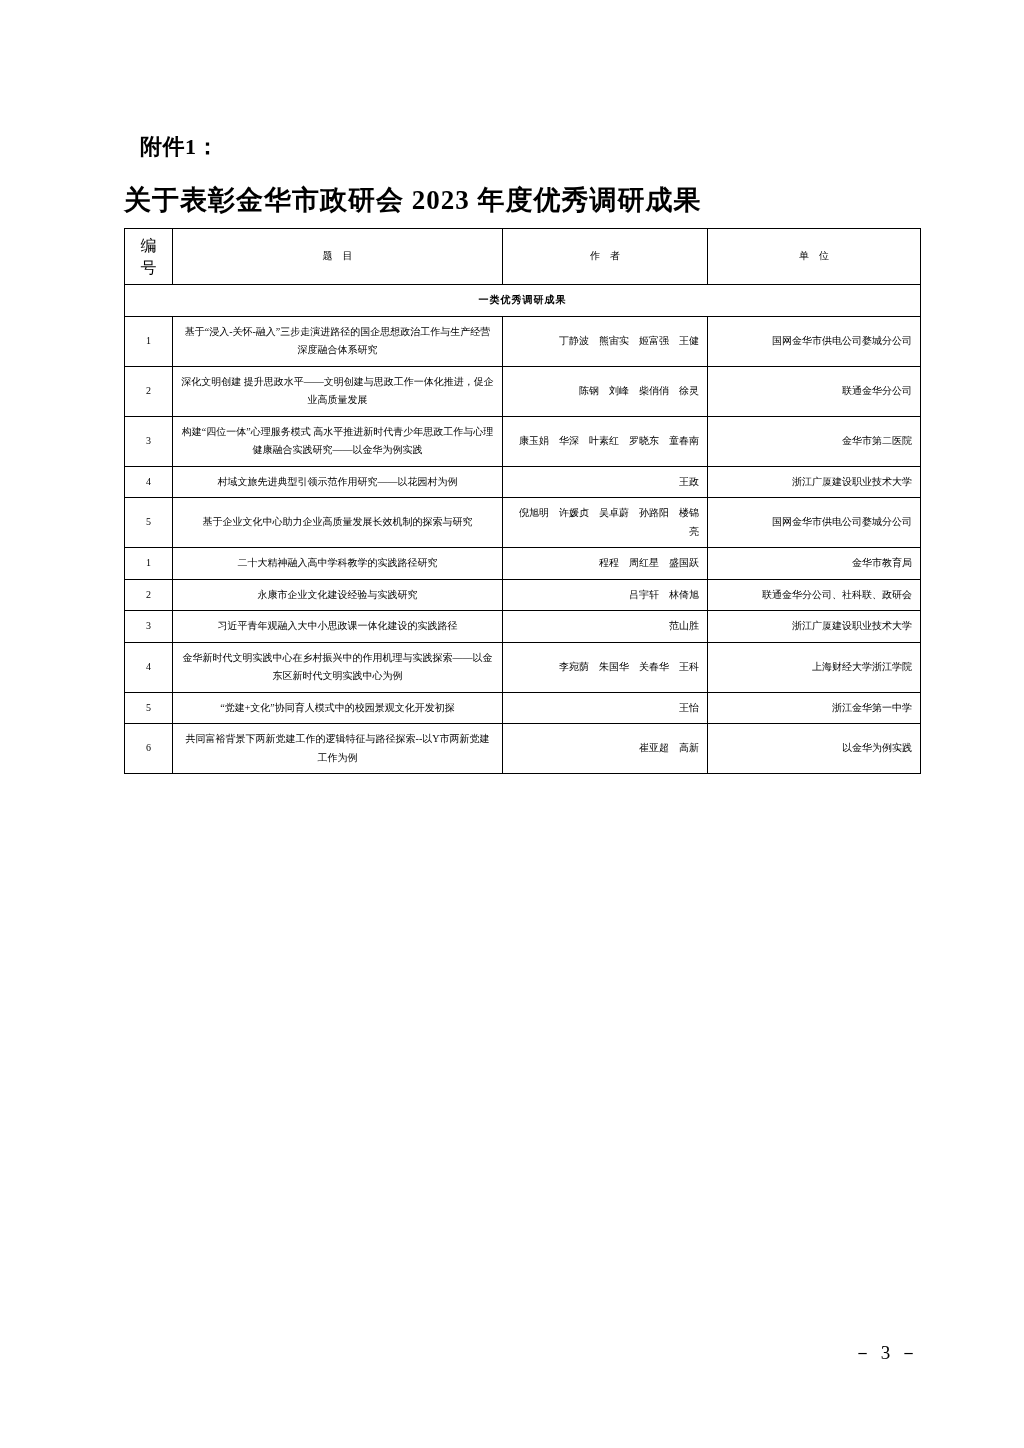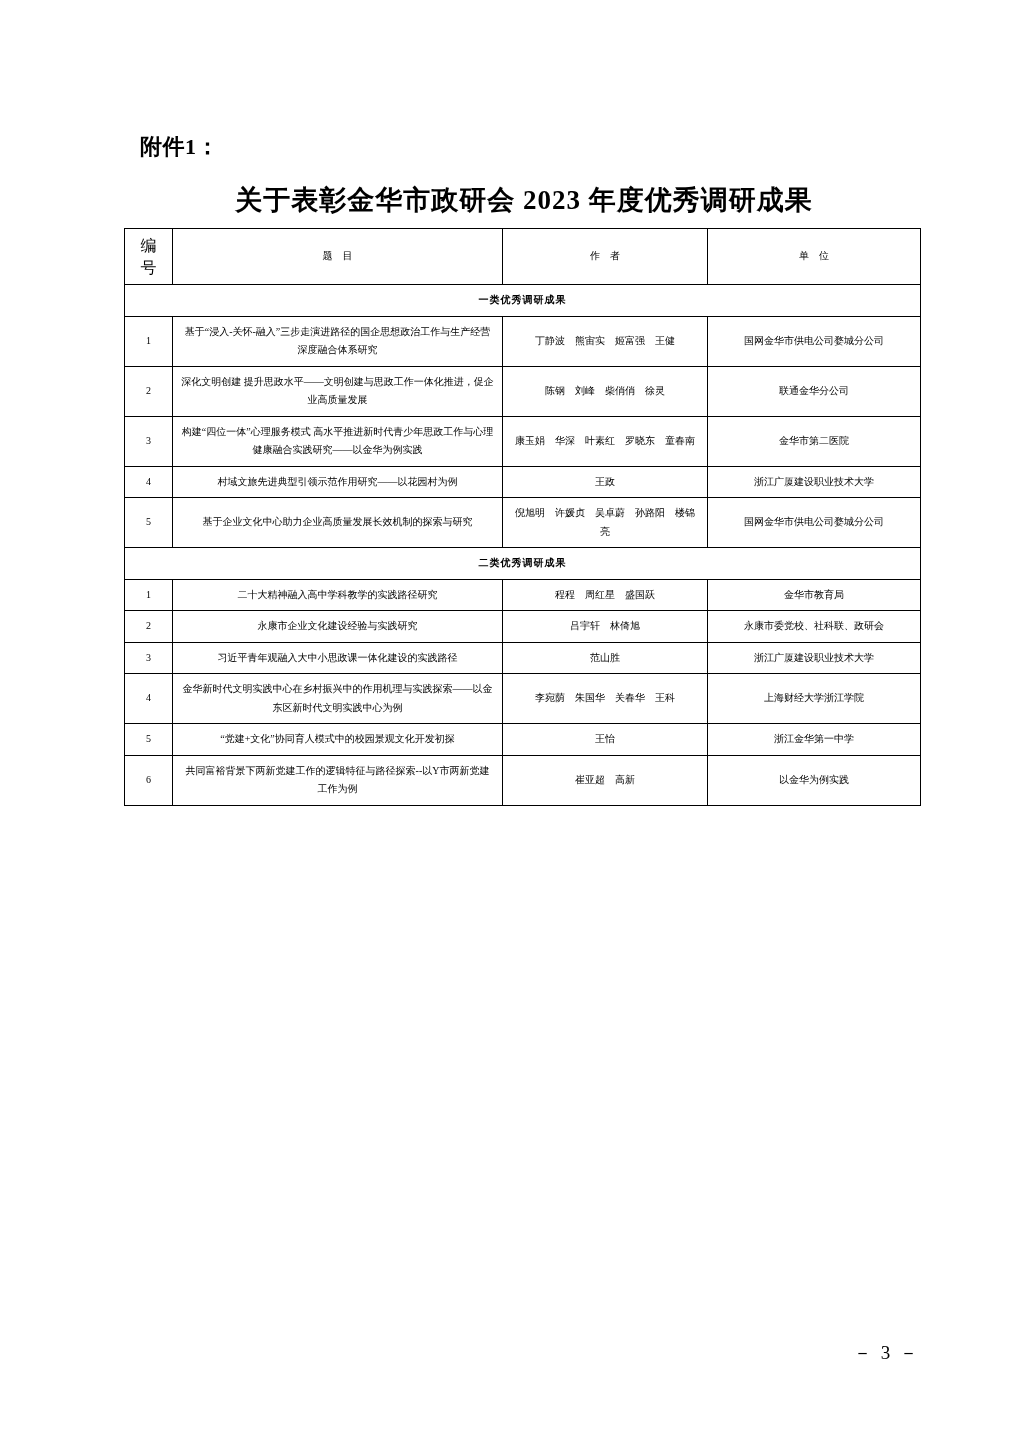--- a/index.html
+++ b/index.html
@@ -30,21 +30,21 @@
     font-size: 22px;
     font-weight: bold;
     letter-spacing: 0.5px;
     font-family: "Liberation Serif", "DejaVu Serif", serif;
   }
   .doc-title {
     position: absolute;
     left: 124px;
     top: 182px;
     width: 800px;
-    text-align: center;
+    text-align: left;
     font-size: 27px;
     font-weight: bold;
     letter-spacing: 1px;
   }
   table.main-table {
     position: absolute;
     left: 124px;
     top: 228px;
     width: 796px;
     border-collapse: collapse;
@@ -84,21 +84,21 @@
   .num-cell {
     text-align: center;
     font-size: 15px;
   }
   .title-cell {
     text-align: center;
     padding-left: 12px;
     padding-right: 10px;
   }
   .author-cell, .unit-cell {
-    text-align: center;
+    text-align: right;
     margin-left: 6px;
   }
   .page-num {
     position: absolute;
     left: 0;
     top: 1340px;
     width: 1024px;
     text-align: center;
     font-size: 19px;
     letter-spacing: 2px;
@@ -161,35 +161,32 @@
         <td class="author-cell">王政</td>
         <td class="unit-cell">浙江广厦建设职业技术大学</td>
       </tr>
       <tr>
         <td class="num-cell">5</td>
         <td class="title-cell">基于企业文化中心助力企业高质量发展长效机制的探索与研究</td>
         <td class="author-cell">倪旭明　许媛贞　吴卓蔚　孙路阳　楼锦亮</td>
         <td class="unit-cell">国网金华市供电公司婺城分公司</td>
       </tr>
 
-      <tr class="section-row">
-        <td colspan="4">二类优秀调研成果</td>
-      </tr>
 
       <tr>
         <td class="num-cell">1</td>
         <td class="title-cell">二十大精神融入高中学科教学的实践路径研究</td>
         <td class="author-cell">程程　周红星　盛国跃</td>
         <td class="unit-cell">金华市教育局</td>
       </tr>
       <tr>
         <td class="num-cell">2</td>
         <td class="title-cell">永康市企业文化建设经验与实践研究</td>
         <td class="author-cell">吕宇轩　林倚旭</td>
-        <td class="unit-cell">永康市委党校、社科联、政研会</td>
+        <td class="unit-cell">联通金华分公司、社科联、政研会</td>
       </tr>
       <tr>
         <td class="num-cell">3</td>
         <td class="title-cell">习近平青年观融入大中小思政课一体化建设的实践路径</td>
         <td class="author-cell">范山胜</td>
         <td class="unit-cell">浙江广厦建设职业技术大学</td>
       </tr>
       <tr>
         <td class="num-cell">4</td>
         <td class="title-cell">金华新时代文明实践中心在乡村振兴中的作用机理与实践探索——以金东区新时代文明实践中心为例</td>

